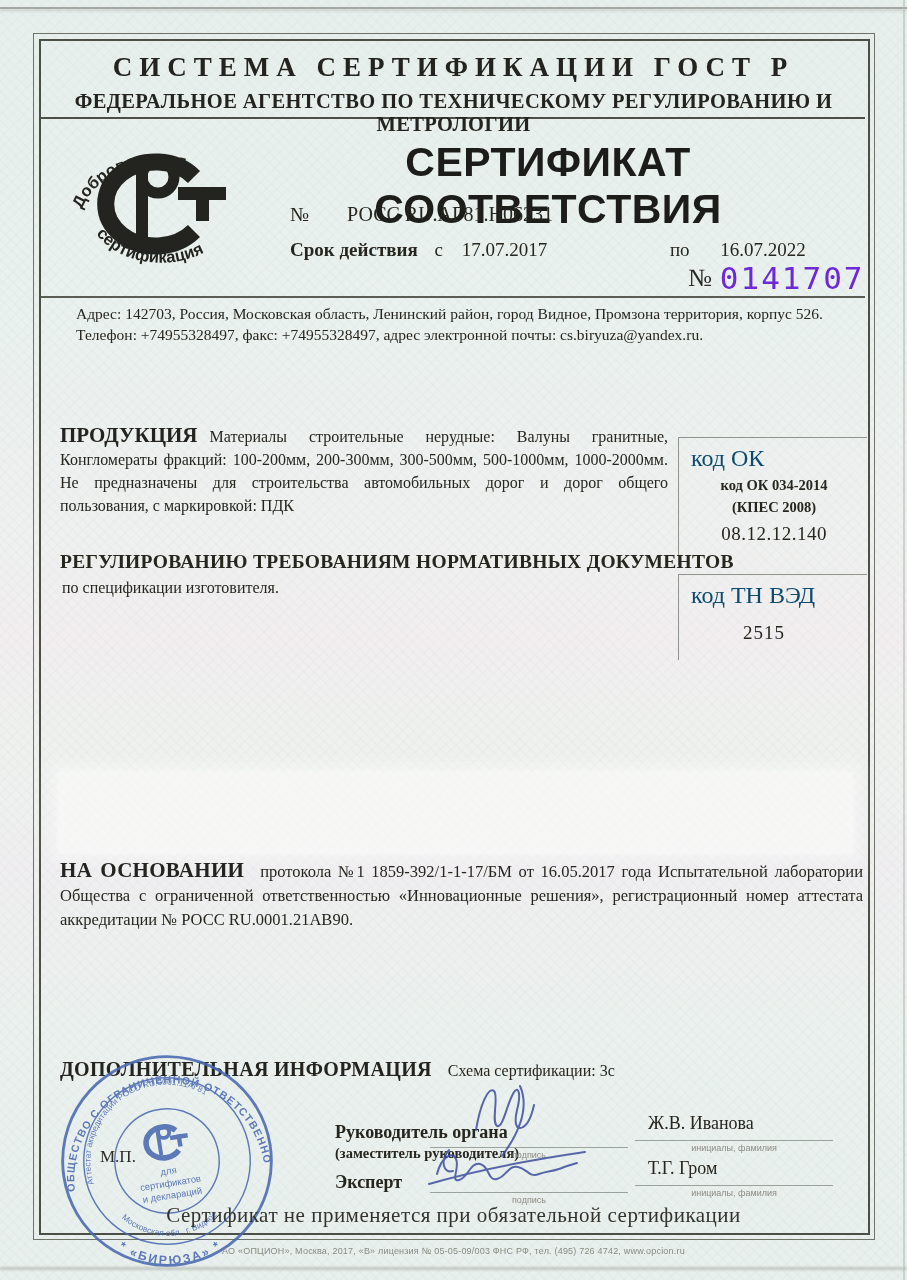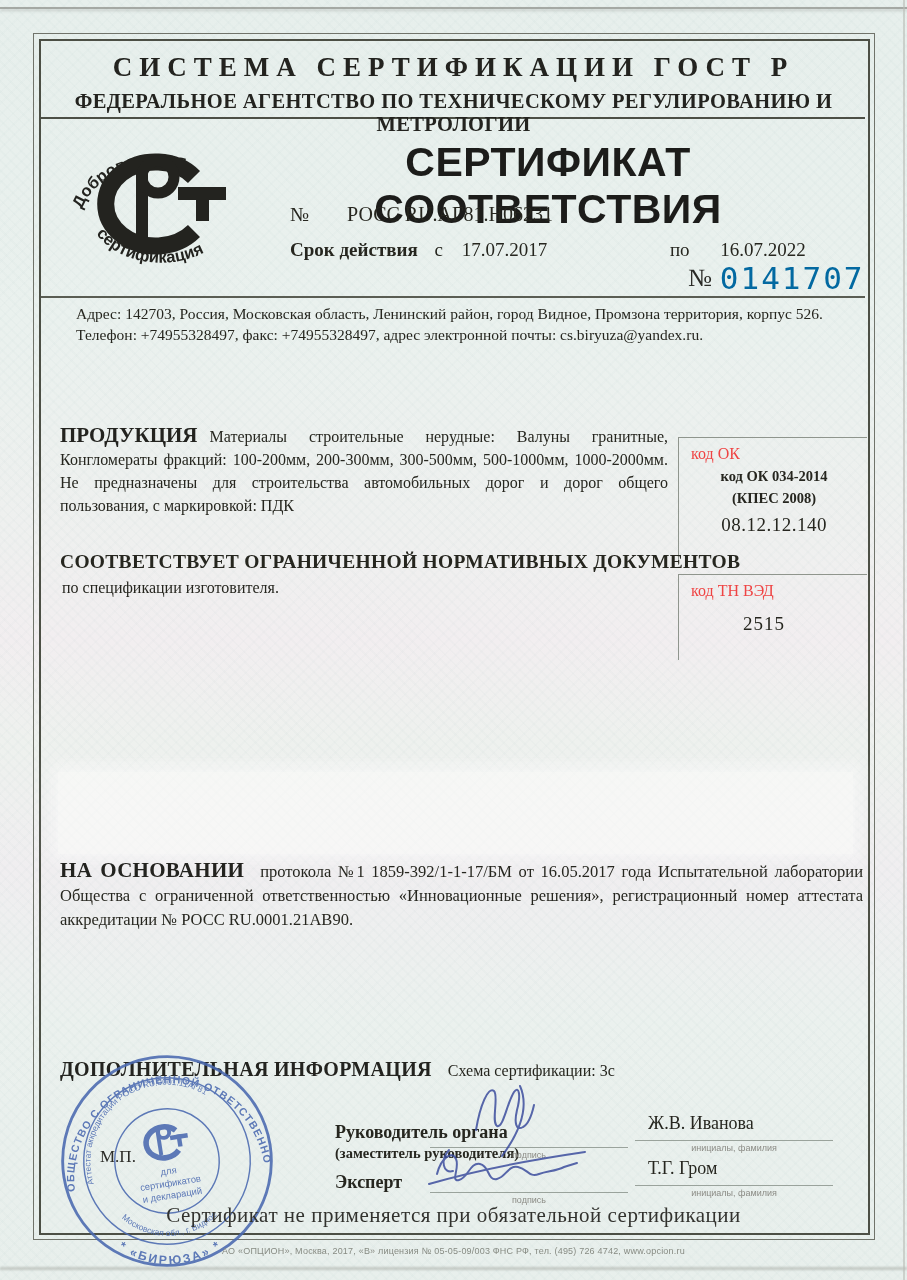--- a/index.html
+++ b/index.html
@@ -41,21 +41,21 @@
   
   .section-label{font-weight:bold;color:#23231f;}
   .org-section{top:303px;left:60px;width:802px;font-size:15.5px;line-height:21px;}
   .org-head .section-label{font-size:20px;margin-right:8px;}
   .org-line{padding-left:16px;}
   .product-section{top:424px;left:60px;width:608px;font-size:16px;line-height:23px;text-align:justify;}
   .product-section .section-label{font-size:21px;margin-right:12px;}
   .code-box{left:678px;width:189px;border-top:1px solid #8f958d;border-left:1px solid #8f958d;padding:7px 10px 0 12px;box-sizing:border-box;}
   .ok-box{top:437px;height:128px;}
   .tnved-box{top:574px;height:86px;}
-  .code-box .box-label{font-size:16px;color:#ef4444;}
+  .code-box .box-label{font-size:24px;color:#0c4a6e;}
   .ok-box .small-line{font-size:14.5px;font-weight:bold;text-align:center;margin-top:5px;}
   .ok-box .code-value{font-size:19px;text-align:center;margin-top:7px;letter-spacing:.5px;}
   .tnved-box .code-value{font-size:19px;margin-top:13px;margin-left:52px;letter-spacing:1px;}
   .compliance-label{top:551px;left:60px;font-size:19.5px;font-weight:bold;letter-spacing:.3px;}
   .compliance-text{top:579px;left:62px;font-size:16px;}
   .redaction{top:772px;left:58px;width:795px;height:82px;background:rgba(253,253,252,.55);box-shadow:0 0 14px 8px rgba(253,253,252,.45);}
   .basis-section{top:858px;left:60px;width:803px;font-size:16.5px;line-height:24px;text-align:justify;}
   .basis-section .section-label{font-size:21px;margin-right:16px;letter-spacing:.3px;}
   .additional-row{top:1022px;left:60px;font-size:16px;margin-top:36px;}
   .additional-row .section-label{font-size:20px;letter-spacing:.3px;margin-right:16px;}
@@ -129,40 +129,40 @@
 
 <div class="abs validity-row">
   <span class="lbl">Срок действия</span>
   <span class="sc">с</span>
   <span class="from">17.07.2017</span>
   <span class="po">по</span>
   <span class="to">16.07.2022</span>
 </div>
 
 <div class="abs blank-no">
-  <span class="no-sign">№</span><span class="digits" style="color:#0369a1;">0141707</span>
+  <span class="no-sign">№</span><span class="digits" style="color:#6d28d9;">0141707</span>
 </div>
 
 <div class="abs org-section">
   <div class="org-line">Адрес: 142703, Россия, Московская область, Ленинский район, город Видное, Промзона территория, корпус 526.</div>
   <div class="org-line">Телефон: +74955328497, факс: +74955328497, адрес электронной почты: cs.biryuza@yandex.ru.</div>
 </div>
 
 <div class="abs product-section">
   <span class="section-label">ПРОДУКЦИЯ</span><span>Материалы строительные нерудные: Валуны гранитные, Конгломераты фракций: 100-200мм, 200-300мм, 300-500мм, 500-1000мм, 1000-2000мм. Не предназначены для строительства автомобильных дорог и дорог общего пользования, с маркировкой: ПДК</span>
 </div>
 
 <div class="abs code-box ok-box">
   <div class="box-label">код ОК</div>
   <div class="small-line">код ОК 034-2014</div>
   <div class="small-line">(КПЕС 2008)</div>
   <div class="code-value">08.12.12.140</div>
 </div>
 
-<div class="abs compliance-label">СООТВЕТСТВУЕТ ОГРАНИЧЕННОЙ НОРМАТИВНЫХ ДОКУМЕНТОВ</div>
+<div class="abs compliance-label">РЕГУЛИРОВАНИЮ ТРЕБОВАНИЯМ НОРМАТИВНЫХ ДОКУМЕНТОВ</div>
 <div class="abs compliance-text">по спецификации изготовителя.</div>
 
 <div class="abs code-box tnved-box">
   <div class="box-label">код ТН ВЭД</div>
   <div class="code-value">2515</div>
 </div>
 
 <div class="abs redaction"></div>
 
 <div class="abs basis-section">

